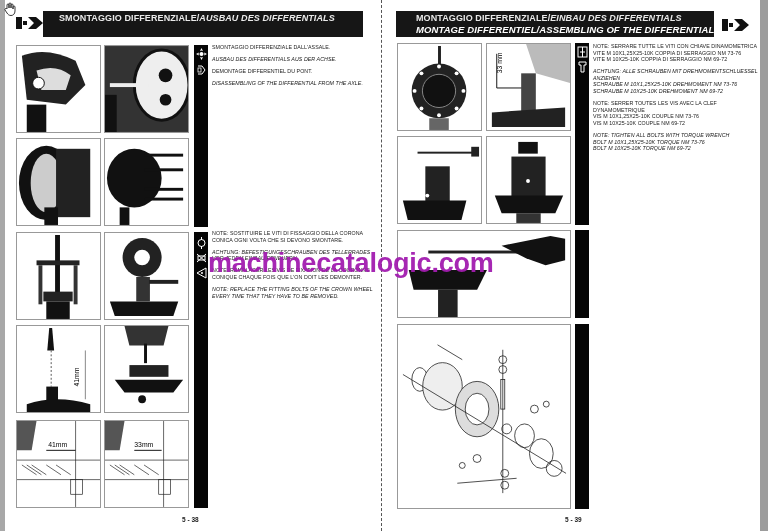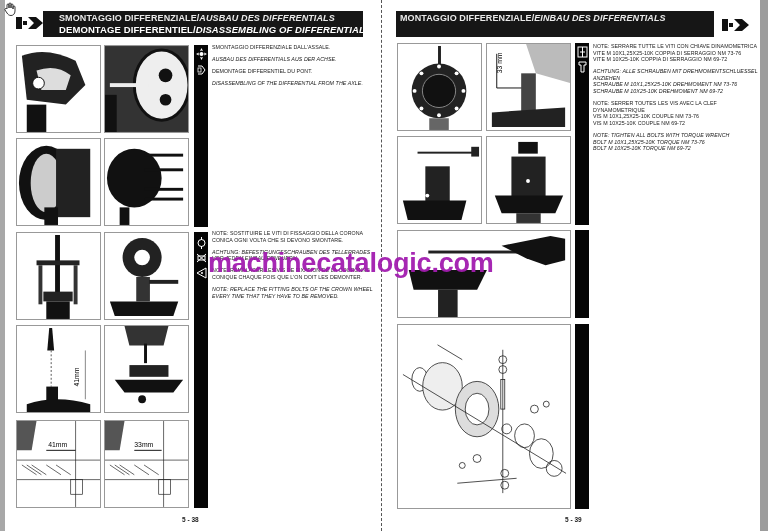--- a/index.html
+++ b/index.html
@@ -53,21 +53,20 @@
   <path d="M4 7 V3 a1 1 0 0 1 2 0 V6 V2 a1 1 0 0 1 2 0 V6 V3 a1 1 0 0 1 2 0 V7 V5 a1 1 0 0 1 2 0 V9 c0 3 -2 4.5 -4 4.5 c-2 0 -3 -1 -4 -2.5 L2 8 a1 1 0 0 1 2 -1 Z" fill="#fff" stroke="#222" stroke-width="0.9"></path>
 </svg>
 
 <svg class="logo" style="left:16px;top:14px;" viewBox="0 0 30 18">
   <rect x="0" y="3" width="6" height="12" fill="#111"></rect>
   <rect x="7" y="7" width="4" height="4" fill="#111"></rect>
   <path d="M12 3 H20 L27 9 L20 15 H12 L18 9 Z" fill="#111"></path>
 </svg>
 <div class="title-bar" style="left:43px;top:11px;width:320px;height:26px;">
   <div class="line1"><span>SMONTAGGIO DIFFERENZIALE/</span><span class="it">AUSBAU DES DIFFERENTIALS</span></div>
-  <div><span>DEMONTAGE DIFFERENTIEL/</span><span class="it">DISASSEMBLING OF DIFFERENTIAL</span></div>
 </div>
 
 <div class="photo" style="left:16px;top:45px;width:85px;height:88px;">
   <svg viewBox="0 0 85 88">
       <rect x="0" y="0" width="85" height="88" fill="#fff"></rect>
       <path d="M5 10 Q30 0 60 15 L70 40 L50 60 L10 55 Z" fill="#222"></path>
       <path d="M20 25 Q40 18 55 30 L50 45 L25 45 Z" fill="#ddd"></path>
       <rect x="10" y="60" width="20" height="28" fill="#111"></rect>
       <circle cx="22" cy="38" r="6" fill="#fff" stroke="#111"></circle>
     </svg>
@@ -204,22 +203,23 @@
 </div>
 <div class="note" style="left:212px;top:230px;width:162px;">
   <p>NOTE:  SOSTITUIRE LE VITI DI FISSAGGIO DELLA CORONA CONICA OGNI VOLTA CHE SI DEVONO SMONTARE.</p>
   <p class="it">ACHTUNG: BEFESTIGUNGSSCHRAUBEN DES TELLERRADES VOR JEDEM EINBAU ERNEUERN.</p>
   <p>NOTE: REMPLACER LES VIS DE FIXATION DE LA COURONNE CONIQUE CHAQUE FOIS QUE L'ON DOIT LES DEMONTER.</p>
   <p class="it">NOTE: REPLACE THE FITTING BOLTS OF THE CROWN WHEEL EVERY TIME THAT THEY HAVE TO BE REMOVED.</p>
 </div>
 
 <div class="page-num" style="left:182px;top:516px;">5 - 38</div>
 
-<div class="title-bar" style="left:396px;top:11px;width:318px;height:26px;padding-left:4px;">
+<div class="title-bar" style="left:396px;top:11px;width:318px;height:26px;padding-left:20px;">
   <div class="line1"><span>MONTAGGIO DIFFERENZIALE/</span><span class="it">EINBAU DES DIFFERENTIALS</span></div>
+  <div class="it">MONTAGE DIFFERENTIEL/ASSEMBLING OF THE DIFFERENTIAL</div>
 </div>
 <svg class="logo" style="left:722px;top:16px;" viewBox="0 0 30 18">
   <rect x="0" y="3" width="6" height="12" fill="#111"></rect>
   <rect x="7" y="7" width="4" height="4" fill="#111"></rect>
   <path d="M12 3 H20 L27 9 L20 15 H12 L18 9 Z" fill="#111"></path>
 </svg>
 
 <div class="photo" style="left:397px;top:43px;width:85px;height:88px;">
   <svg viewBox="0 0 85 88">
       <rect width="85" height="88" fill="#fff"></rect>

